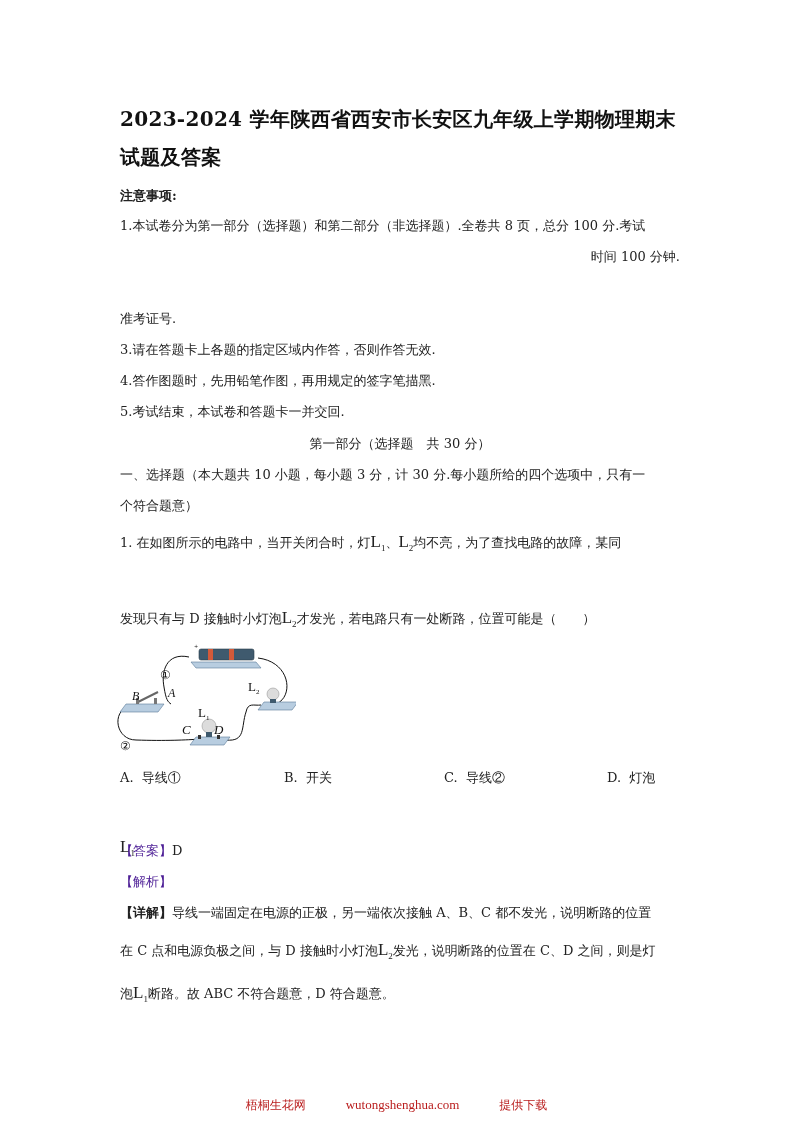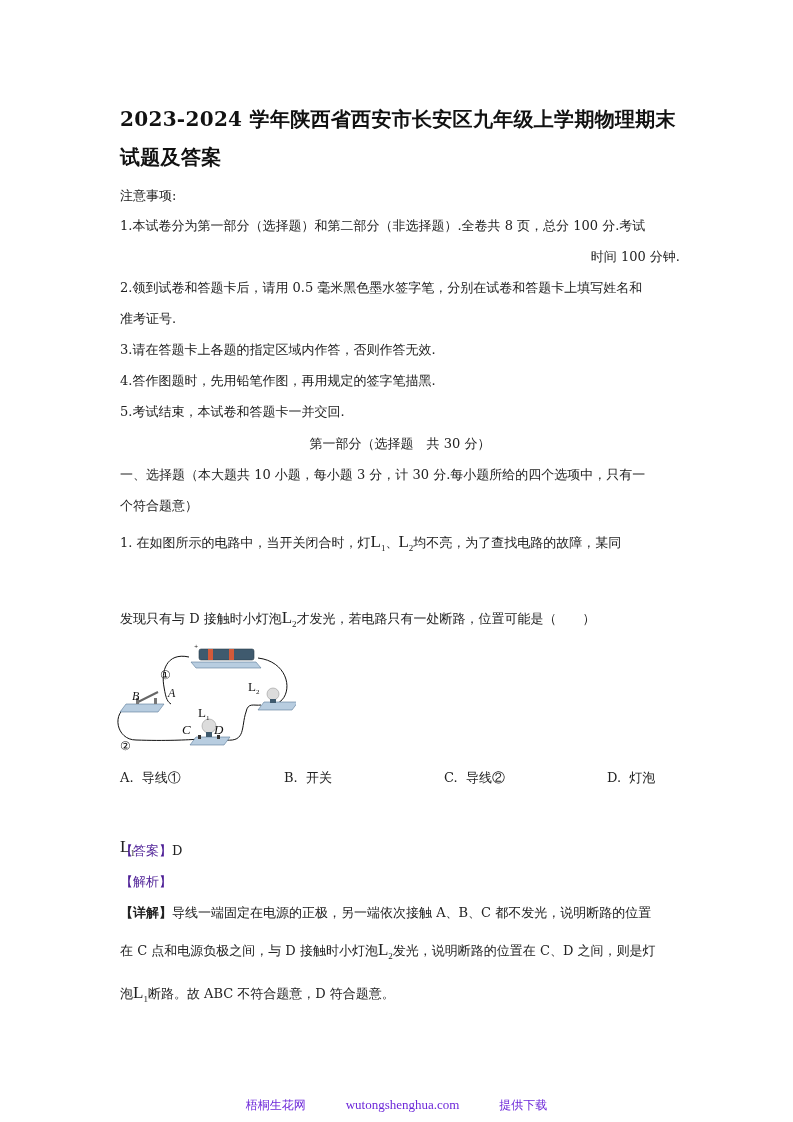--- a/index.html
+++ b/index.html
@@ -18,38 +18,37 @@
     position: absolute; left: 120px; width: 560px;
     font-size: 13px; line-height: 20px; white-space: nowrap; color: #222;
   }
   .center { text-align: center; left: 120px; width: 560px; }
   .sym { font-family: "Liberation Serif", serif; font-size: 17px; }
   .sym sub { font-size: 9px; }
   .blue { color: #4c1d95; }
   .opt { position: absolute; top: 0; white-space: nowrap; }
   .footer {
     position: absolute; top: 1097px; left: 0; width: 793px; text-align: center;
-    font-size: 12px; color: #6d28d9; white-space: nowrap;
+    font-size: 12px; color: #b91c1c; white-space: nowrap;
   }
   .footer span { margin: 0 18px; }
   .footer .url { font-family: "Liberation Serif", serif; font-size: 13px; }
   .circuit { position: absolute; left: 116px; top: 642px; width: 180px; height: 115px; }
 </style>
 </head>
 <body>
 
 <div class="page">
 
   <div class="title" style="top:100px;">2023-2024 学年陕西省西安市长安区九年级上学期物理期末</div>
   <div class="title" style="top:138px;">试题及答案</div>
 
-  <div class="line" style="top:186px;">注意事项:</div>
+  <div class="line" style="top:186px;font-weight:bold;">注意事项:</div>
   <div class="line" style="top:216px;">1.本试卷分为第一部分（选择题）和第二部分（非选择题）.全卷共 8 页，总分 100 分.考试</div>
   <div class="line" style="top:247px;text-align:right;">时间 100 分钟.</div>
-  <div class="line" style="top:278px;">2.领到试卷和答题卡后，请用 0.5 毫米黑色墨水签字笔，分别在试卷和答题卡上填写姓名和</div>
   <div class="line" style="top:309px;">准考证号.</div>
   <div class="line" style="top:340px;">3.请在答题卡上各题的指定区域内作答，否则作答无效.</div>
   <div class="line" style="top:371px;">4.答作图题时，先用铅笔作图，再用规定的签字笔描黑.</div>
   <div class="line" style="top:402px;">5.考试结束，本试卷和答题卡一并交回.</div>
 
   <div class="line center" style="top:434px;">第一部分（选择题　共 30 分）</div>
   <div class="line" style="top:465px;">一、选择题（本大题共 10 小题，每小题 3 分，计 30 分.每小题所给的四个选项中，只有一</div>
   <div class="line" style="top:496px;">个符合题意）</div>
 
   <div class="line" style="top:532px;">

